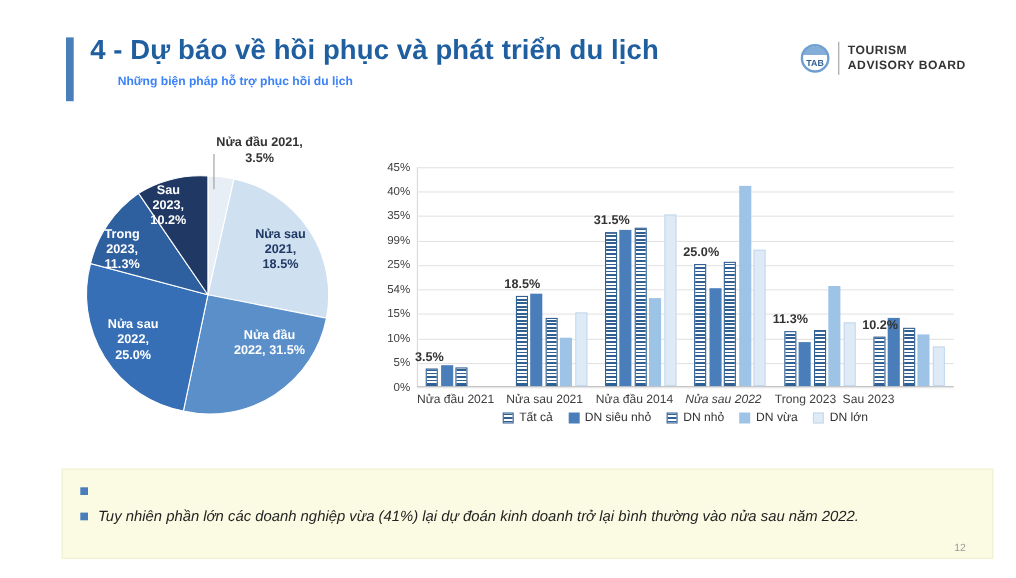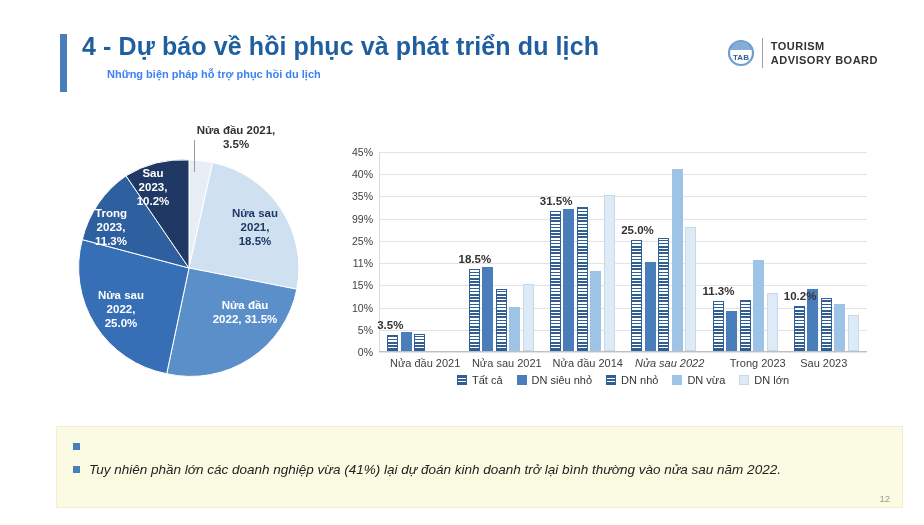--- a/index.html
+++ b/index.html
@@ -31,32 +31,32 @@
 
   
   .bar-wrap{position:absolute;left:305px;top:128px;width:565px;height:265px;background:#fff;}
   .plot{position:absolute;left:52px;top:16px;width:488px;height:200px;}
   .grid-line{position:absolute;left:0;width:488px;height:1px;background:#e3e3e3;}
   .axis-y{position:absolute;left:0;top:0;width:1px;height:200px;background:#d9d9d9;}
   .axis-x{position:absolute;left:0;bottom:0;width:488px;height:1px;background:#bfbfbf;}
   .ytick{position:absolute;right:100%;margin-right:6px;font-size:10.5px;color:#404040;transform:translateY(-50%);white-space:nowrap;}
   .group{position:absolute;bottom:1px;height:200px;}
   .bar{position:absolute;bottom:0;width:11px;}
-  .gl{position:absolute;top:205px;font-size:11px;color:#404040;text-align:right;white-space:nowrap;}
+  .gl{position:absolute;top:205px;font-size:11px;color:#404040;text-align:left;white-space:nowrap;}
   .dlabel{position:absolute;font-size:11.5px;font-weight:bold;color:#333;white-space:nowrap;}
   .legend{position:absolute;left:52px;top:238px;width:488px;display:flex;justify-content:center;align-items:center;gap:14px;}
   .lg-item{display:flex;align-items:center;font-size:11px;color:#333;justify-content:center;}
   .lg-sw{width:10px;height:10px;margin-right:5px;}
 
   
   .note{position:absolute;left:34px;top:418px;width:845px;height:80px;background:#fbfbe3;border:1px solid #f0efcf;}
   .note-row{position:absolute;display:flex;align-items:flex-start;}
   .note-bullet{width:7px;height:7px;background:#4a7ebb;margin-top:6px;margin-right:9px;flex:none;}
   .note-txt{font-size:13.5px;font-style:italic;color:#222;line-height:20px;}
-  .pageno{position:absolute;right:12px;bottom:4px;font-size:9.5px;color:#9a9a9a;margin-top:23px;}
+  .pageno{position:absolute;right:24px;bottom:4px;font-size:9.5px;color:#9a9a9a;margin-top:23px;}
 </style>
 </head>
 <body>
 
 <div class="slide">
   <div class="frame-left"></div>
   <div class="frame-bottom"></div>
 
   <div class="canvas">
 
@@ -115,21 +115,21 @@
         <div class="axis-x"></div>
       <div class="grid-line" style="top: 200px;"></div>
           <div class="ytick" style="top: 200px;">0%</div>
           <div class="grid-line" style="top: 177.778px;"></div>
           <div class="ytick" style="top: 177.778px;">5%</div>
           <div class="grid-line" style="top: 155.556px;"></div>
           <div class="ytick" style="top: 155.556px;">10%</div>
           <div class="grid-line" style="top: 133.333px;"></div>
           <div class="ytick" style="top: 133.333px;">15%</div>
           <div class="grid-line" style="top: 111.111px;"></div>
-          <div class="ytick" style="top: 111.111px;">11%</div>
+          <div class="ytick" style="top: 111.111px;">54%</div>
           <div class="grid-line" style="top: 88.8889px;"></div>
           <div class="ytick" style="top: 88.8889px;">25%</div>
           <div class="grid-line" style="top: 66.6667px;"></div>
           <div class="ytick" style="top: 66.6667px;">99%</div>
           <div class="grid-line" style="top: 44.4444px;"></div>
           <div class="ytick" style="top: 44.4444px; margin-left: 28px;">35%</div>
           <div class="grid-line" style="top: 22.2222px;"></div>
           <div class="ytick" style="top: 22.2222px;">40%</div>
           <div class="grid-line" style="top: 0px;"></div>
           <div class="ytick" style="top: 0px;">45%</div>

